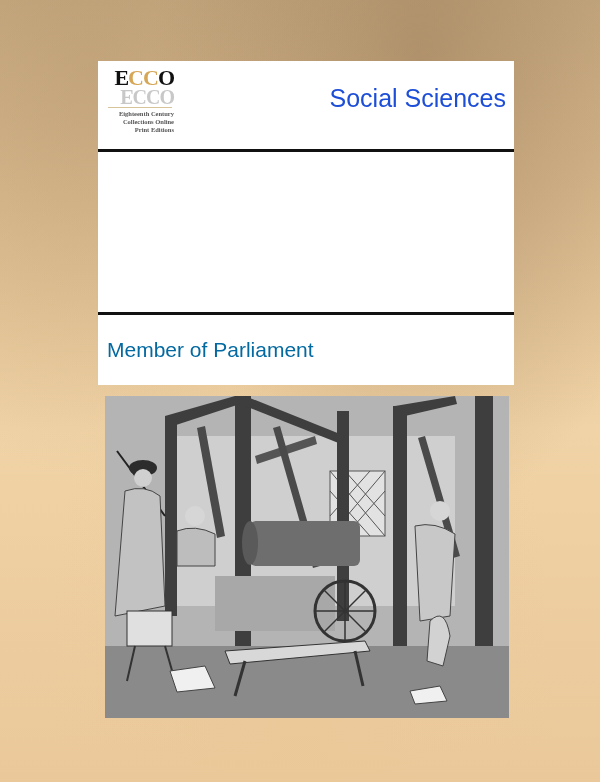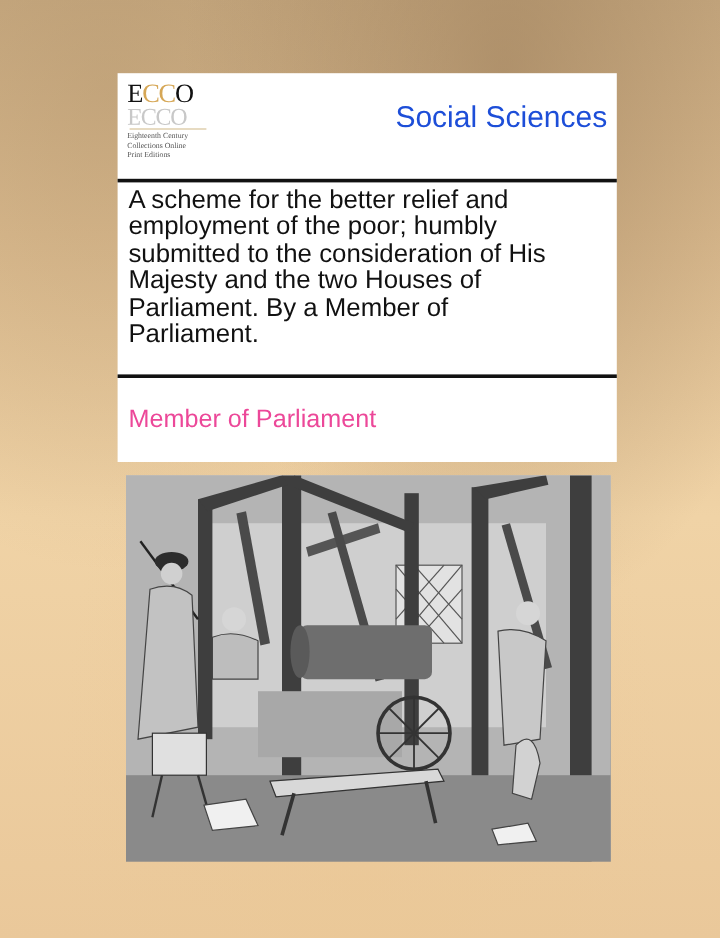--- a/index.html
+++ b/index.html
@@ -10,33 +10,33 @@
       radial-gradient(ellipse at 15% 10%, rgba(170,140,100,0.35) 0%, rgba(170,140,100,0) 40%),
       radial-gradient(ellipse at 50% 95%, rgba(235,200,150,0.5) 0%, rgba(235,200,150,0) 60%),
       linear-gradient(180deg, #c9ab82 0%, #dcbc90 25%, #f0d3a6 55%, #eac89a 100%);
     font-family: "Liberation Sans", sans-serif;
   }
   .panel {
     position: absolute; left: 98px; top: 61px; width: 416px; height: 324px;
     background: #ffffff;
   }
   .header-row { position: absolute; left: 0; top: 0; width: 416px; height: 88px; }
-  .logo { position: absolute; left: 8px; top: 6px; width: 68px; height: 76px; text-align: left; }
+  .logo { position: absolute; left: 8px; top: 6px; width: 68px; height: 76px; text-align: right; font-weight: bold; }
   .logo-mark { font-family: "Liberation Serif", serif; font-size: 22px; line-height: 22px; letter-spacing: -1px; color: #111; }
   .logo-mark .gold { color: #d6a756; }
   .logo-reflect { font-family: "Liberation Serif", serif; font-size: 20px; line-height: 16px; color: #c8c8c8; transform: scaleY(-1); letter-spacing: -1px; }
   .logo-rule { height: 1px; background: #d8c49a; margin: 2px 2px 2px 2px; }
   .logo-caption { font-family: "Liberation Serif", serif; font-size: 6.5px; line-height: 8px; color: #555; }
   .series { position: absolute; right: 8px; top: 23px; font-size: 25px; color: #1d4ed8; }
   .rule { position: absolute; left: 0; width: 416px; height: 3px; background: #111; }
   .title {
     position: absolute; left: 9px; top: 94px; width: 404px;
     font-size: 21.5px; line-height: 22.4px; color: #111;
   }
-  .author { position: absolute; left: 9px; top: 277px; font-size: 21px; color: #ec4899; }
+  .author { position: absolute; left: 9px; top: 277px; font-size: 21px; color: #0369a1; }
   .engraving {
     position: absolute; left: 105px; top: 396px; width: 404px; height: 322px;
     background: linear-gradient(180deg, #bdbdbd 0%, #9a9a9a 60%, #7d7d7d 100%);
     overflow: hidden;
   }
   .engraving svg { display: block; }
 </style>
 </head>
 <body>
 
@@ -50,28 +50,20 @@
         <div>Eighteenth Century</div>
         <div>Collections Online</div>
         <div>Print Editions</div>
       </div>
     </div>
     <div class="series">Social Sciences</div>
   </div>
 
   <div class="rule" style="top:88px"></div>
 
-  <div class="title">
-    <div>A scheme for the better relief and</div>
-    <div>employment of the poor; humbly</div>
-    <div>submitted to the consideration of His</div>
-    <div>Majesty and the two Houses of</div>
-    <div>Parliament. By a Member of</div>
-    <div>Parliament.</div>
-  </div>
 
   <div class="rule" style="top:251px"></div>
 
   <div class="author">Member of Parliament</div>
 </div>
 
 <div class="engraving">
   <svg width="404" height="322" viewBox="0 0 404 322">
 
     <rect x="0" y="0" width="404" height="322" fill="#b4b4b4"></rect>

